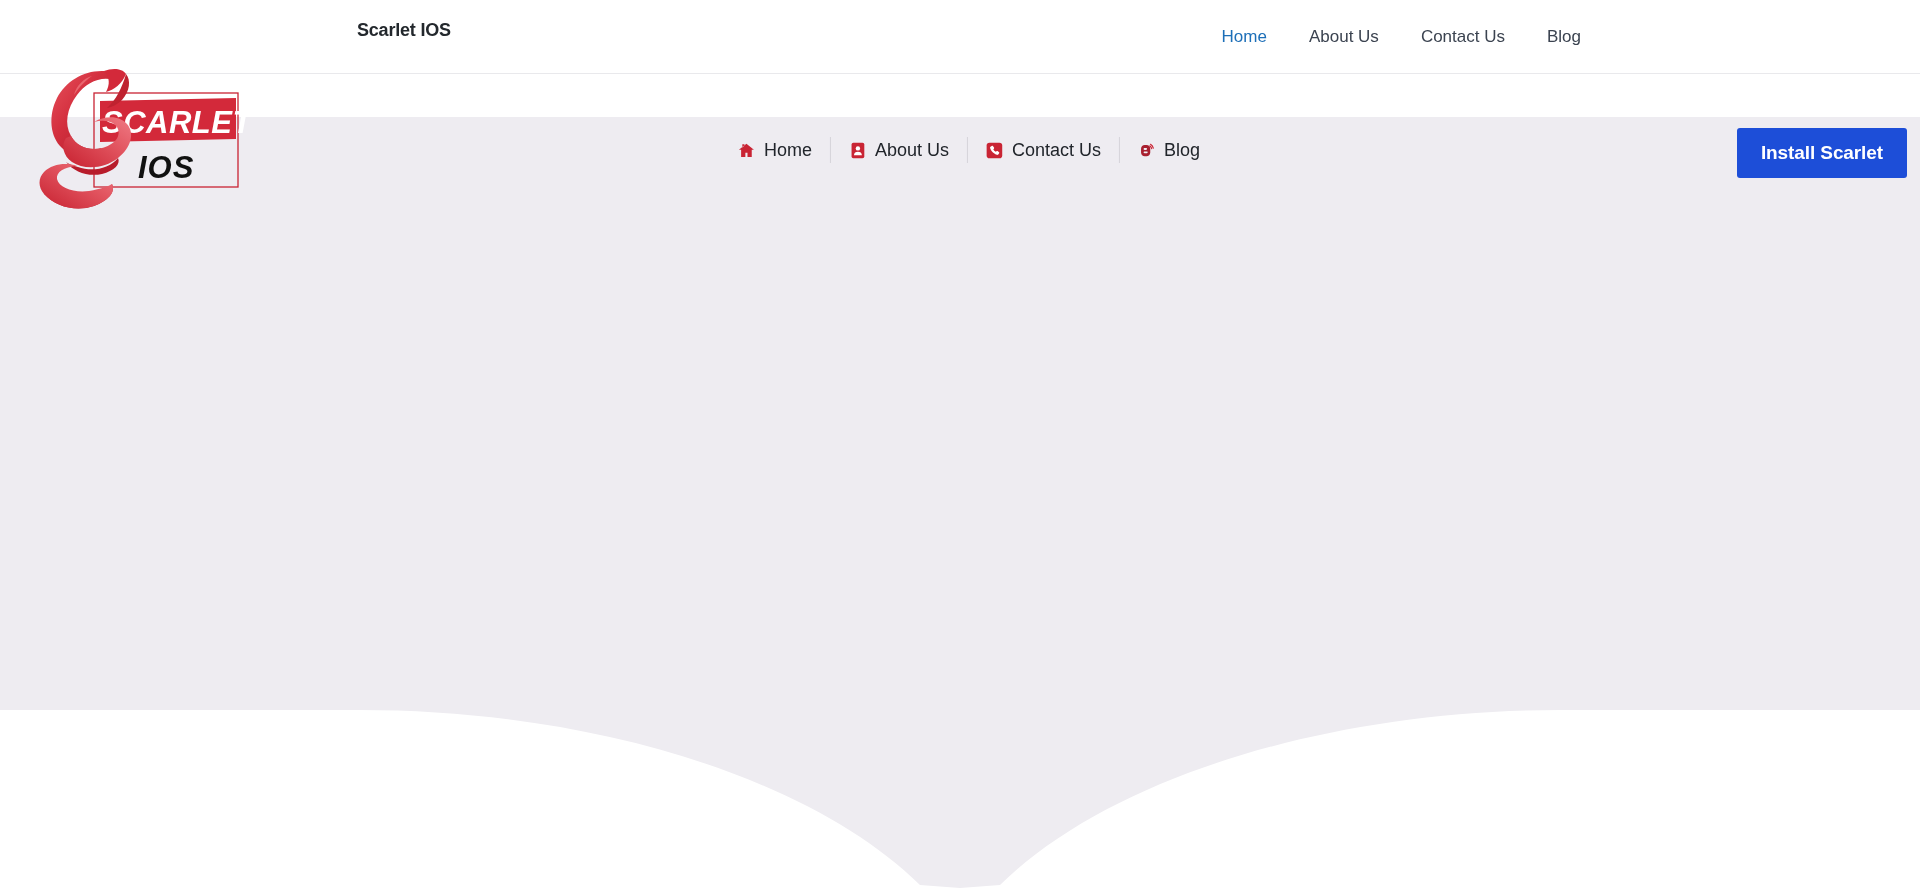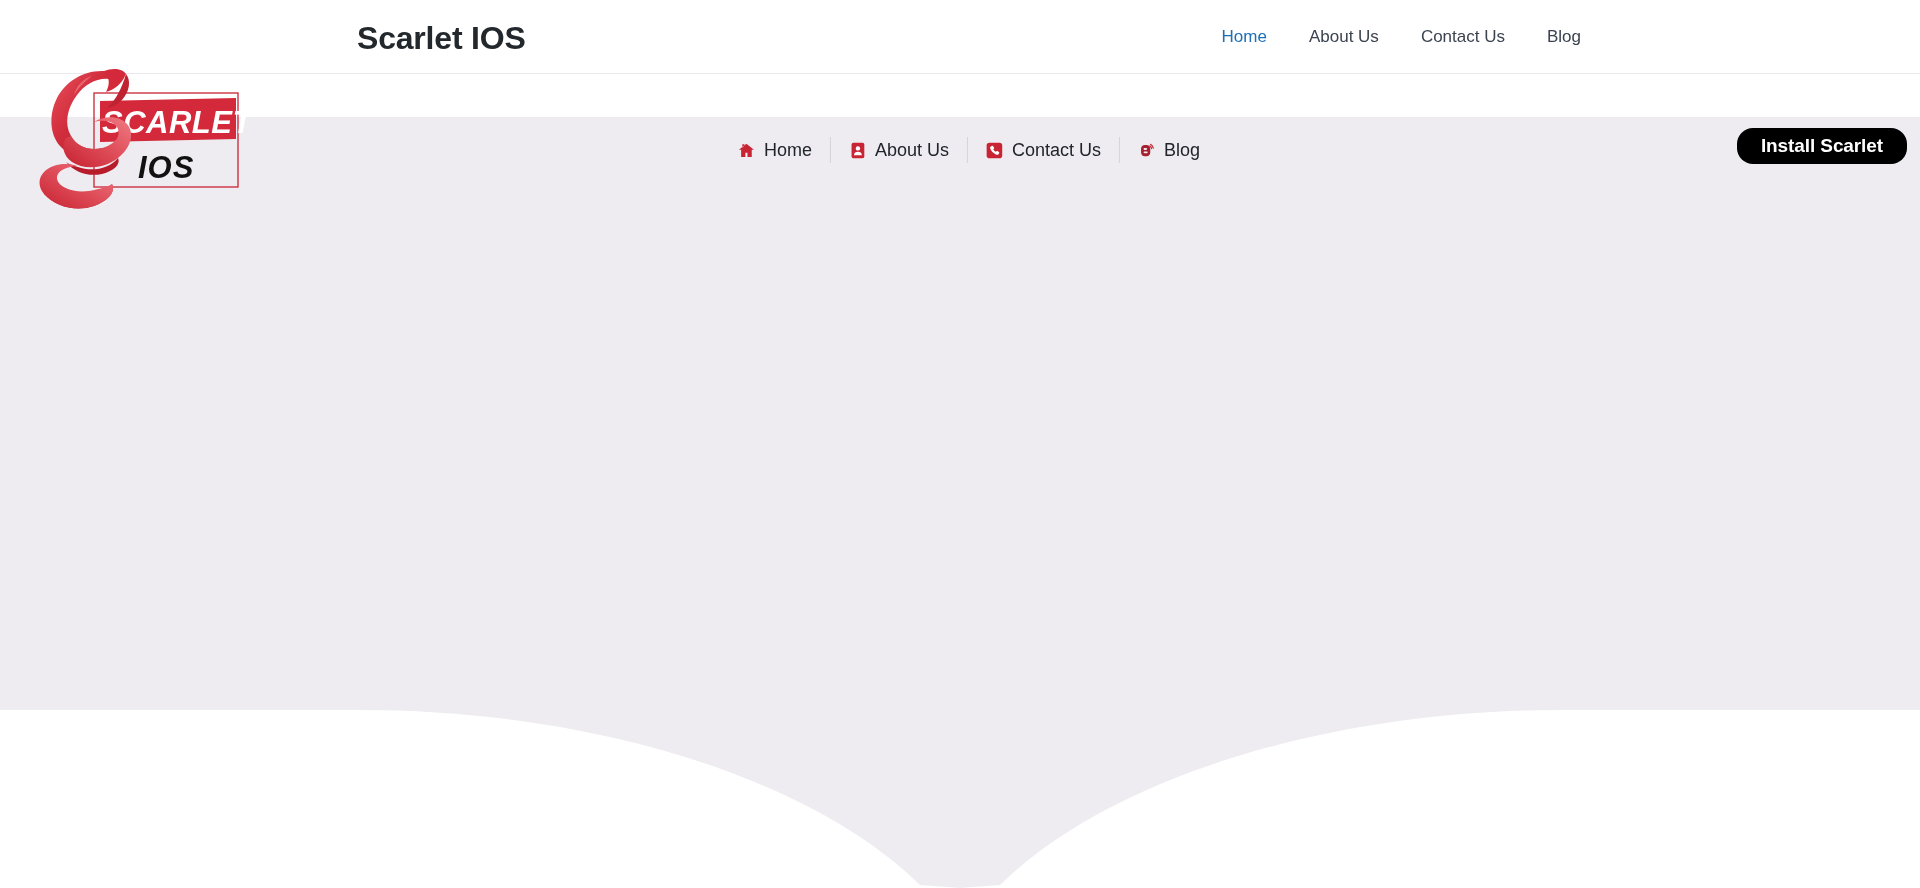--- a/index.html
+++ b/index.html
@@ -30,21 +30,21 @@
     background: #ffffff;
     border-bottom: 1px solid #e9e9ec;
     box-sizing: border-box;
     z-index: 30;
   }
 
   .site-title {
     position: absolute;
     left: 357px;
     top: 20px;
-    font-size: 32px;
+    font-size: 18px;
     font-weight: bold;
     color: #23282d;
     letter-spacing: -0.2px;
     white-space: nowrap;
   }
 
   .topnav {
     position: absolute;
     right: 318px;
     top: 25px;
@@ -133,28 +133,28 @@
     flex: 0 0 auto;
   }
 
   .nav-icon svg { display: block; }
 
   
   .install-btn {
     position: absolute;
     right: 13px;
     top: 128px;
-    background: #000000;
+    background: #1d4ed8;
     color: #ffffff;
     border: none;
-    border-radius: 16px;
+    border-radius: 3px;
     font-family: "Liberation Sans", sans-serif;
     font-size: 19px;
     font-weight: bold;
-    padding: 7px 24px;
+    padding: 14px 24px;
     cursor: pointer;
     letter-spacing: -0.1px;
     line-height: 22px;
     z-index: 25;
   }
 
   
   .logo {
     position: absolute;
     left: 14px;

